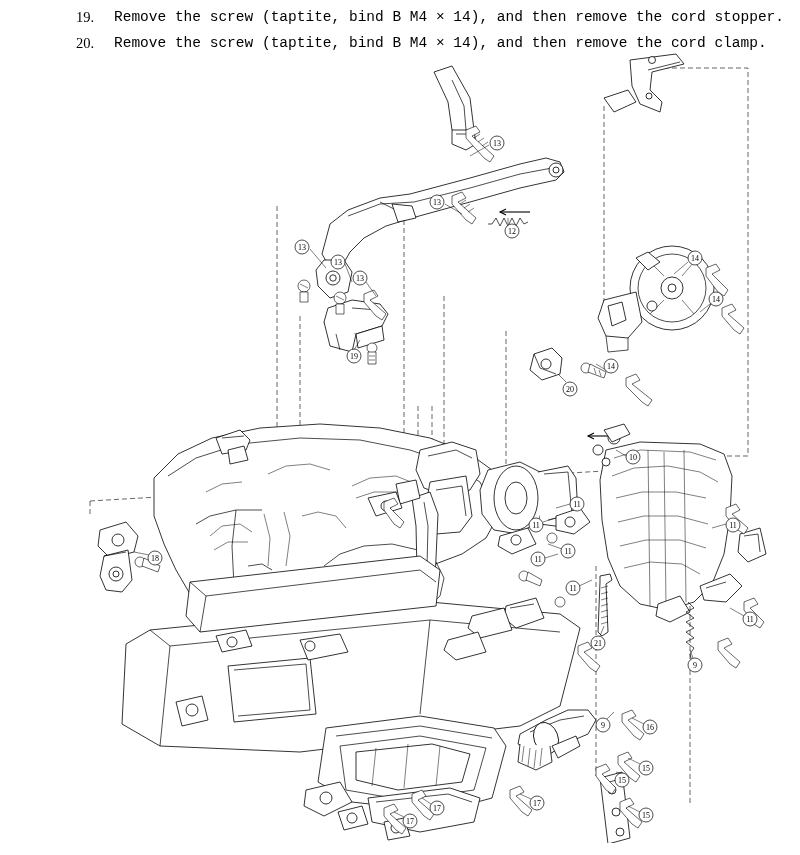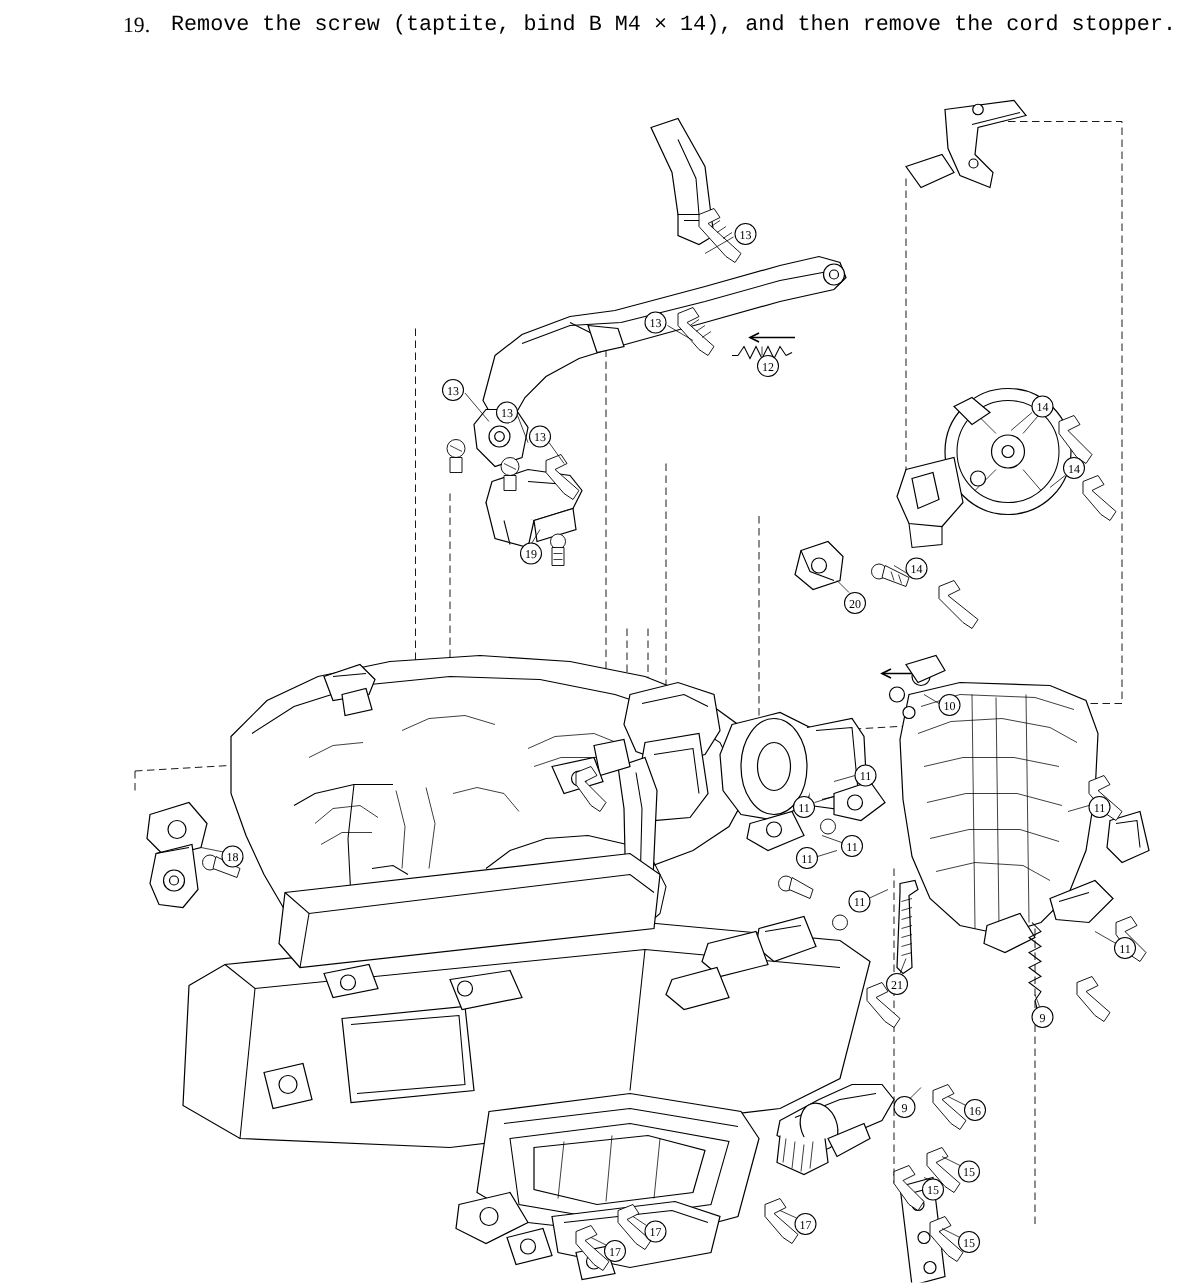--- a/index.html
+++ b/index.html
@@ -28,31 +28,31 @@
   }
   .step-line {
     display: flex;
     font-size: 14.5px;
     line-height: 26px;
     padding-left: 76px;
   }
   .step-num {
     width: 30px;
     flex: 0 0 30px;
-    text-align: center;
+    text-align: left;
     padding-right: 8px;
     white-space: nowrap;
   }
   .step-text {
     flex: 1 1 auto;
     font-family: Liberation Mono, monospace;
   }
   .diagram-wrap {
     position: absolute;
-    top: 59px;
+    top: 46px;
     left: 0;
     width: 724px;
     height: 797px;
   }
   svg.diagram {
     display: block;
   }
   .callout-num {
     font-family: "Liberation Serif", serif;
     font-size: 8px;
@@ -77,20 +77,24 @@
 </style>
 </head>
 <body>
 
 <div id="page">
 
   <div class="steps">
     <div class="step-line">
       <div class="step-num">19.</div>
       <div class="step-text">Remove the screw (taptite, bind B M4 × 14), and then remove the cord stopper.</div>
+    </div>
+    <div class="step-line">
+      <div class="step-num">20.</div>
+      <div class="step-text">Remove the screw (taptite, bind B M4 × 14), and then remove the cord clamp.</div>
     </div>
   </div>
 
   <div class="diagram-wrap">
     <svg class="diagram" width="800" height="797" viewBox="0 0 800 797" xmlns="http://www.w3.org/2000/svg">
 
       <g class="ln dash">
         <path d="M640 22 L748 22 L748 410 L640 410"></path>
         <path d="M604 60 L604 260"></path>
         <path d="M277 160 L277 470"></path>

